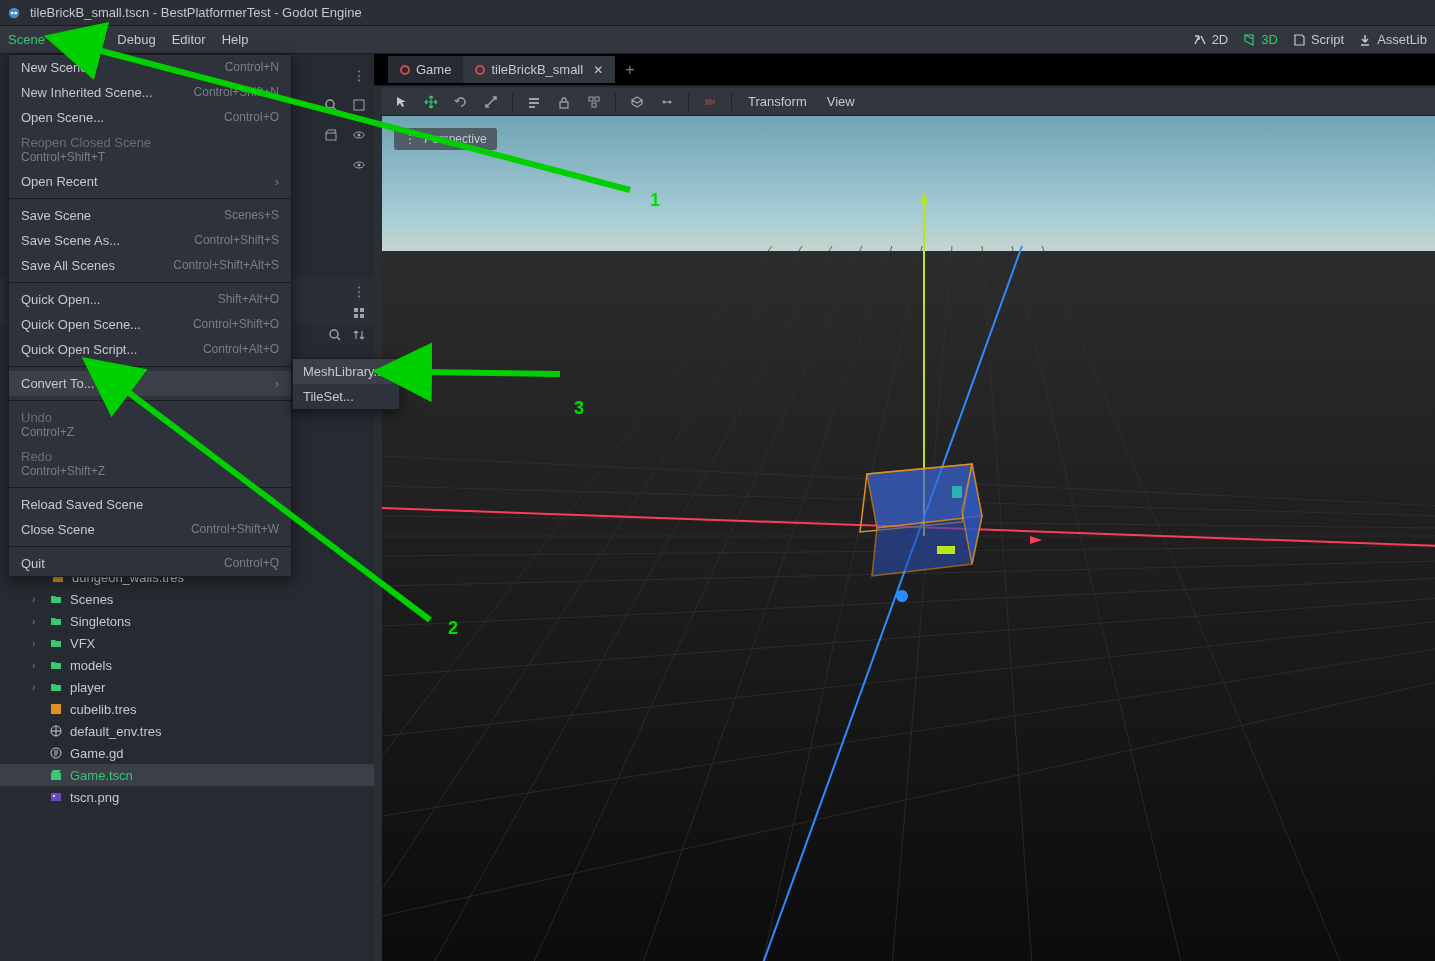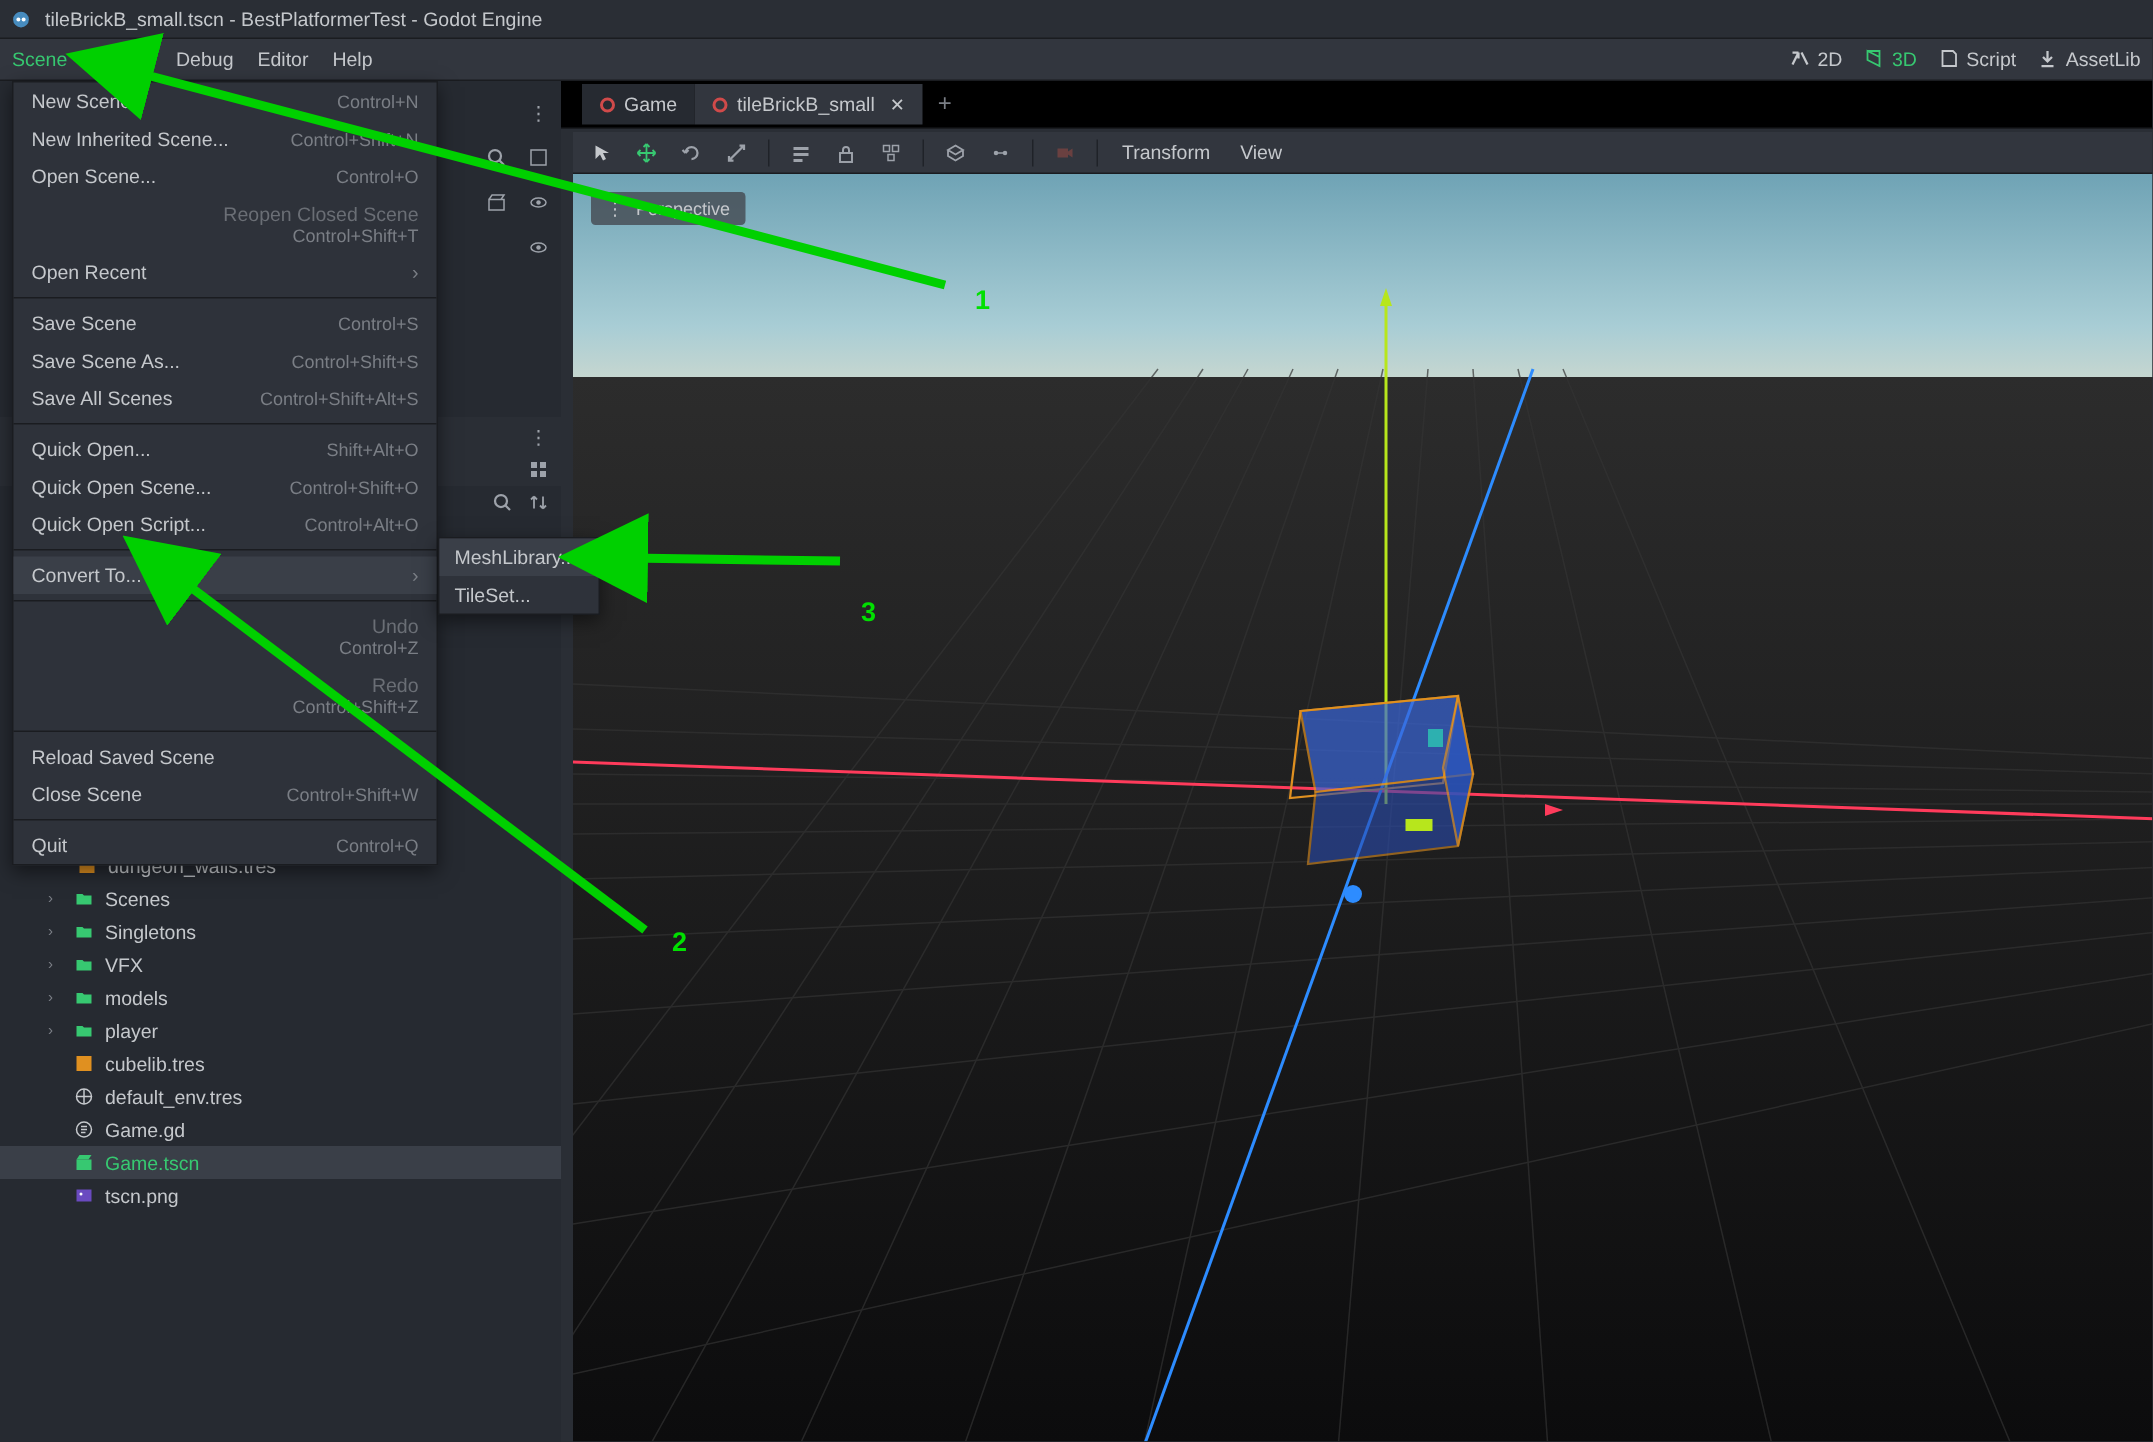--- a/index.html
+++ b/index.html
@@ -9,21 +9,21 @@
 .titlebar { height: 26px; background: #2a2e35; display: flex; align-items: center; padding: 0 6px; border-bottom: 1px solid #1a1c20; }
 .titlebar .logo { width: 16px; height: 16px; margin-right: 8px; display: inline-flex; align-items: center; justify-content: center; color: #478cbf; }
 .titlebar .title { font-size: 13px; color: #c5c8cc; }
 
 
 .menubar { height: 28px; background: #32363e; display: flex; align-items: center; padding: 0 8px; justify-content: space-between; border-bottom: 1px solid #1a1c20; }
 .menubar-left { display: flex; gap: 16px; }
 .menubar-left .mitem { cursor: pointer; color: #c5c8cc; }
 .menubar-left .mitem.active { color: #37c871; }
 .menubar-right { display: flex; gap: 14px; align-items: center; }
-.menubar-right .mbtn { display: flex; align-items: flex-start; gap: 5px; cursor: pointer; color: #c5c8cc; }
+.menubar-right .mbtn { display: flex; align-items: flex-end; gap: 5px; cursor: pointer; color: #c5c8cc; }
 .menubar-right .mbtn.active { color: #37c871; }
 .menubar-right .ico { width: 14px; height: 14px; display: inline-flex; align-items: center; justify-content: center; }
 
 
 .tabrow { height: 32px; background: #000000; display: flex; align-items: center; padding-left: 388px; border-bottom: 1px solid #1a1c20; }
 .tab { display: flex; align-items: center; gap: 6px; padding: 6px 12px; background: #262a31; cursor: pointer; font-size: 13px; }
 .tab.active { background: #32363e; }
 .tab .circ { width: 10px; height: 10px; border: 2px solid #d04a4a; border-radius: 50%; }
 .tab .close { font-size: 12px; margin-left: 4px; }
 .tab-add { padding: 6px 10px; color: #7a7e85; cursor: pointer; font-size: 16px; }
@@ -55,21 +55,21 @@
 .filetree .node { display: flex; align-items: center; gap: 6px; padding: 3px 6px 3px 32px; cursor: pointer; font-size: 13px; }
 .filetree .node.d1 { padding-left: 50px; }
 .filetree .node.sel { background: #3a3f48; }
 .filetree .node .chev { width: 10px; color: #7a7e85; font-size: 10px; }
 .filetree .node .fico { width: 16px; height: 16px; display: inline-flex; align-items: center; justify-content: center; }
 .filetree .folder { color: #37c871; }
 .filetree .file-scn { color: #37c871; }
 
 
 .dropdown { position: absolute; left: 8px; top: 54px; width: 284px; background: #2e323a; border: 1px solid #1a1c20; box-shadow: 0 4px 12px rgba(0,0,0,.5); z-index: 100; }
-.dropdown .ditem { display: flex; justify-content: space-between; align-items: flex-end; padding: 5px 12px; cursor: pointer; font-size: 13px; }
+.dropdown .ditem { display: flex; justify-content: space-between; align-items: flex-start; padding: 5px 12px; cursor: pointer; font-size: 13px; }
 .dropdown .ditem.disabled { color: #6a6e75; cursor: default; flex-direction: column; }
 .dropdown .ditem.hover { background: #3a3f48; }
 .dropdown .ditem .sc { color: #7a7e85; font-size: 12px; }
 .dropdown .ditem .sub { color: #7a7e85; }
 .dropdown .dsep { height: 1px; background: #1a1c20; margin: 4px 0; }
 
 
 .submenu { position: absolute; left: 292px; top: 358px; width: 108px; background: #2e323a; border: 1px solid #1a1c20; box-shadow: 0 4px 12px rgba(0,0,0,.5); z-index: 101; }
 .submenu .sitem { padding: 5px 10px; cursor: pointer; font-size: 13px; }
 .submenu .sitem.hover { background: #3a3f48; }
@@ -464,21 +464,21 @@
       <span>Reopen Closed Scene</span>
       <span class="sc">Control+Shift+T</span>
     </div>
   <div class="ditem">
       <span>Open Recent</span>
       <span class="sub">›</span>
     </div>
   <div class="dsep"></div>
   <div class="ditem">
       <span>Save Scene</span>
-      <span class="sc">Control+S</span>
+      <span class="sc">Scenes+S</span>
     </div>
   <div class="ditem">
       <span>Save Scene As...</span>
       <span class="sc">Control+Shift+S</span>
     </div>
   <div class="ditem">
       <span>Save All Scenes</span>
       <span class="sc">Control+Shift+Alt+S</span>
     </div>
   <div class="dsep"></div>

